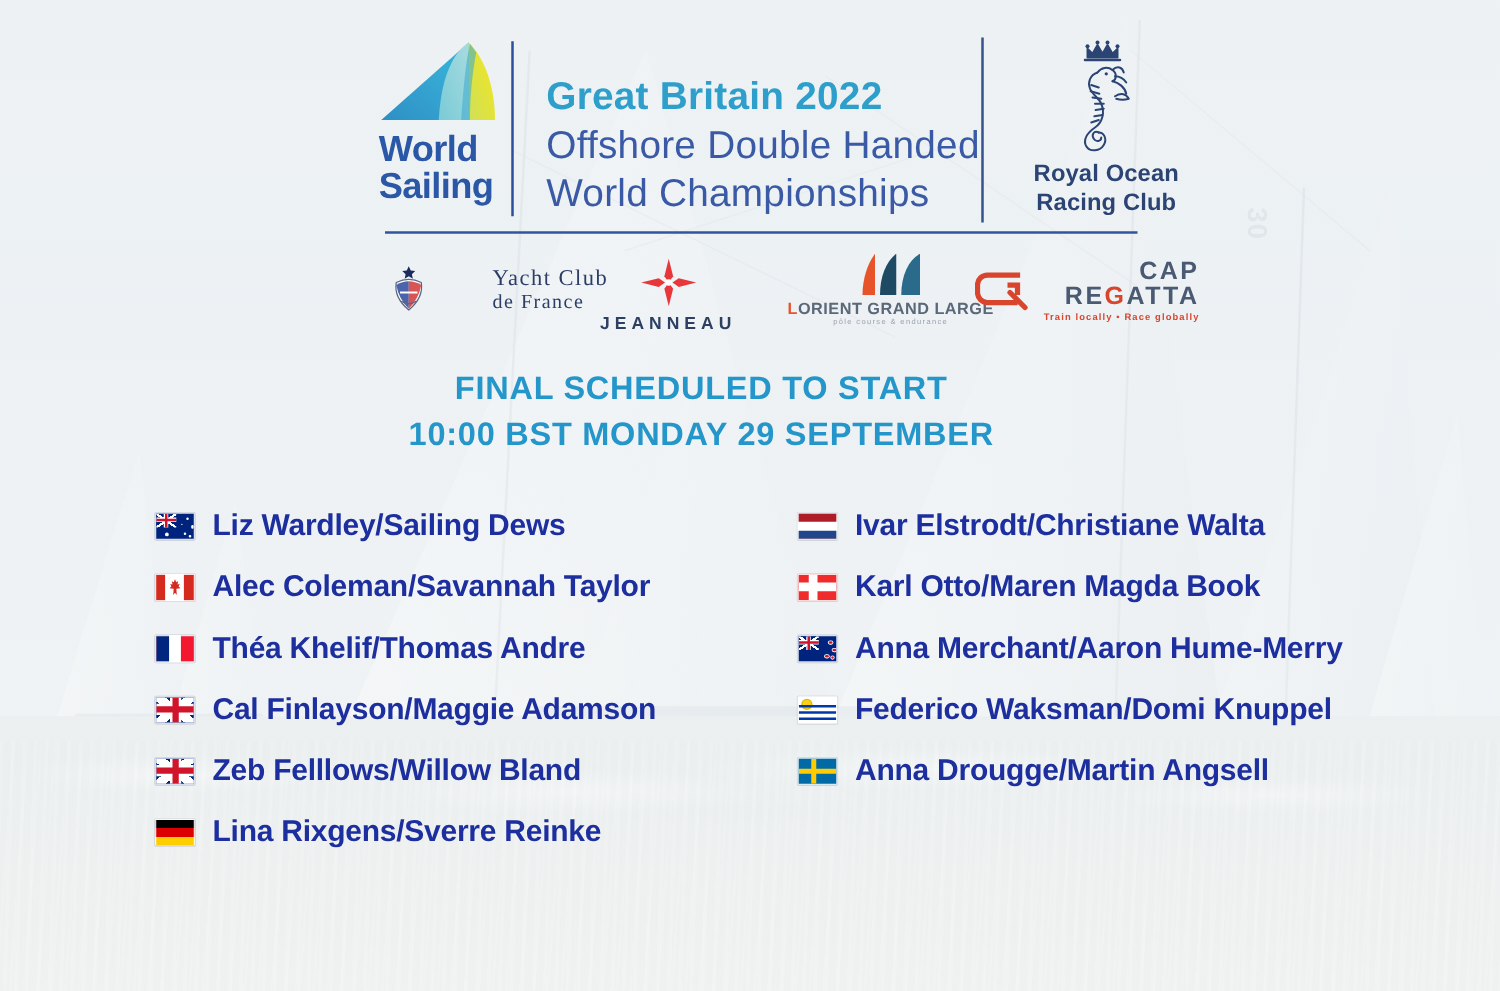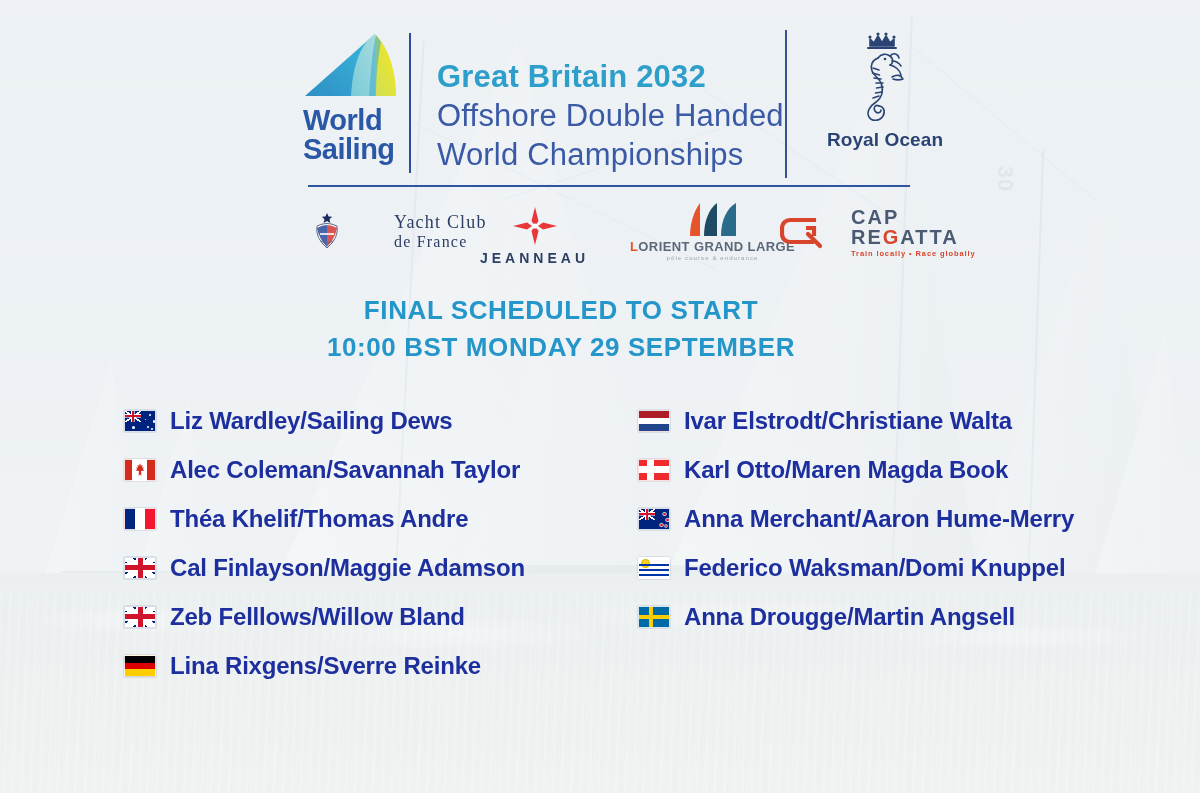--- a/index.html
+++ b/index.html
@@ -154,21 +154,21 @@
     font-family:"Liberation Sans", sans-serif; margin-top:4px;
   }
 
   .lgl { left:630px; flex-direction:column; justify-content:center; align-items:center; }
   .lgl .word { font-size:13px; font-weight:700; letter-spacing:.4px; margin-top:2px; }
   .lgl .word .o { color:#e8542a; }
   .lgl .word .g { color:#5a6878; }
   .lgl .tag { font-size:6px; color:#9aa4b0; letter-spacing:1.1px; margin-top:1px; }
 
   .cap { left:780px; }
-  .cap-text { margin-left:25px; line-height:1.0; }
+  .cap-text { margin-left:9px; line-height:1.0;text-align:right; }
   .cap-text .l1 { font-size:20px; font-weight:700; color:#4a5a73; letter-spacing:2px; }
   .cap-text .l2 { font-size:20px; font-weight:700; color:#4a5a73; letter-spacing:2px; }
   .cap-text .l2 .r { color:#d8452c; }
   .cap-text .tag { font-size:7.5px; font-weight:700; color:#d8452c; letter-spacing:.9px; margin-top:3px; }
 
   
   .announce { position:absolute; left:0; top:292px; width:1122px; text-align:center; }
   .announce div {
     font-size:26px; font-weight:700; color:#2596c9; letter-spacing:.6px; line-height:1.42;
   }
@@ -338,21 +338,21 @@
         </div>
         <div class="ws-word">
           <div>World</div>
           <div>Sailing</div>
         </div>
       </div>
 
       <div class="vdiv1"></div>
 
       <div class="event-title">
-        <div class="line1">Great Britain 2032</div>
+        <div class="line1">Great Britain 2022</div>
         <div class="line2">Offshore Double Handed</div>
         <div class="line3">World Championships</div>
       </div>
 
       <div class="vdiv2"></div>
 
       <div class="rorc">
         <div class="rorc-crest">
           <svg width="74" height="96" viewBox="0 0 74 96">
             <g fill="none" stroke="#2b4474" stroke-width="1.6" stroke-linecap="round" stroke-linejoin="round">
@@ -373,20 +373,21 @@
 
               <path d="M25 38 L31 40 M24.5 43 L31.5 45 M26 48 L33 49 M28 53 L35 53 M28.5 58 L35 57 M27.5 63 L34 62 M25 68 L31 66"></path>
 
               <path d="M31 76 C27 74 25 78 27 81 C29 84 33 83 33 80"></path>
 
               <path d="M44 47 C49 44 53 45 55 49 C52 50 48 50 45 49"></path>
             </g>
           </svg>
         </div>
         <div class="rorc-name">Royal Ocean</div>
+        <div class="rorc-name">Racing Club</div>
       </div>
 
       <div class="hdiv"></div>
     </div>
 
     <div class="sponsors">
 
       <div class="sponsor ycf">
         <svg width="38" height="44" viewBox="0 0 38 44">
           <g>

